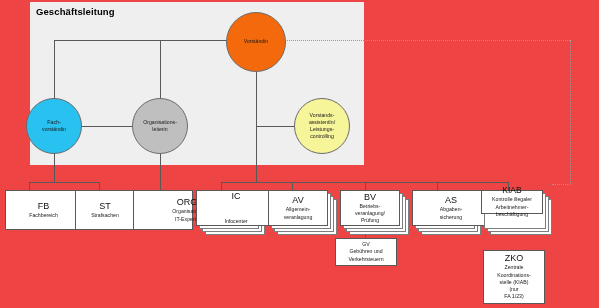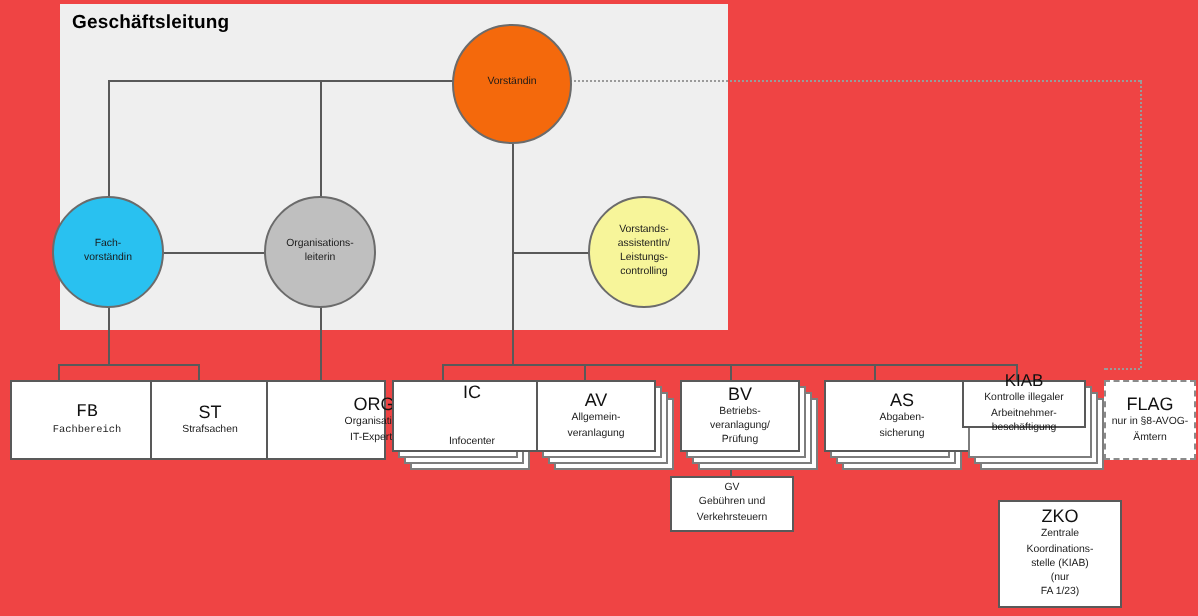--- a/index.html
+++ b/index.html
@@ -175,21 +175,21 @@
 
   <div class="circle" style="left:132px; top:98px; width:56px; height:56px; background:#BFBFBF;">
     <span class="lbl">Organisations-<br>leiterin</span>
   </div>
 
   <div class="circle" style="left:294px; top:98px; width:56px; height:56px; background:#F7F59A;">
     <span class="lbl">Vorstands-<br>assistentIn/<br>Leistungs-<br>controlling</span>
   </div>
 
   <div class="boxwrap" style="left:5px; top:190px; width:60px; height:40px;">
-    <div class="box" style="width:77px; height:40px;font-family:Liberation Mono, monospace;">
+    <div class="box" style="width:77px; height:40px;">
       <div class="code">FB</div>
       <div class="desc">Fachbereich</div>
     </div>
   </div>
 
   <div class="boxwrap" style="left:75px; top:190px; width:60px; height:40px;padding-left:32px;">
     <div class="box" style="width:60px; height:40px;">
       <div class="code">ST</div>
       <div class="desc">Strafsachen</div>
     </div>
@@ -252,27 +252,21 @@
     </div>
   </div>
 
   <div class="boxwrap" style="left:335px; top:238px; width:62px; height:28px;">
     <div class="box nocode" style="width:62px; height:28px;">
       <div class="sub">GV</div>
       <div class="sub">Gebühren und<br>Verkehrsteuern</div>
     </div>
   </div>
 
-  <div class="boxwrap" style="left:552px; top:190px; width:46px; height:40px;">
-    <div class="box dashed" style="width:46px; height:40px;">
-      <div class="code">FLAG</div>
-      <div class="desc">nur in §8-AVOG-<br>Ämtern</div>
-    </div>
-  </div>
-
-  <div class="boxwrap" style="left:483px; top:250px; width:62px; height:54px;margin-left:16px;">
+
+  <div class="boxwrap" style="left:483px; top:250px; width:62px; height:54px;">
     <div class="box" style="width:62px; height:54px;">
       <div class="code">ZKO</div>
       <div class="desc">Zentrale<br>Koordinations-<br>stelle (KIAB)<br>(nur<br>FA 1/23)</div>
     </div>
   </div>
 
 </div>
 
 </body></html>

